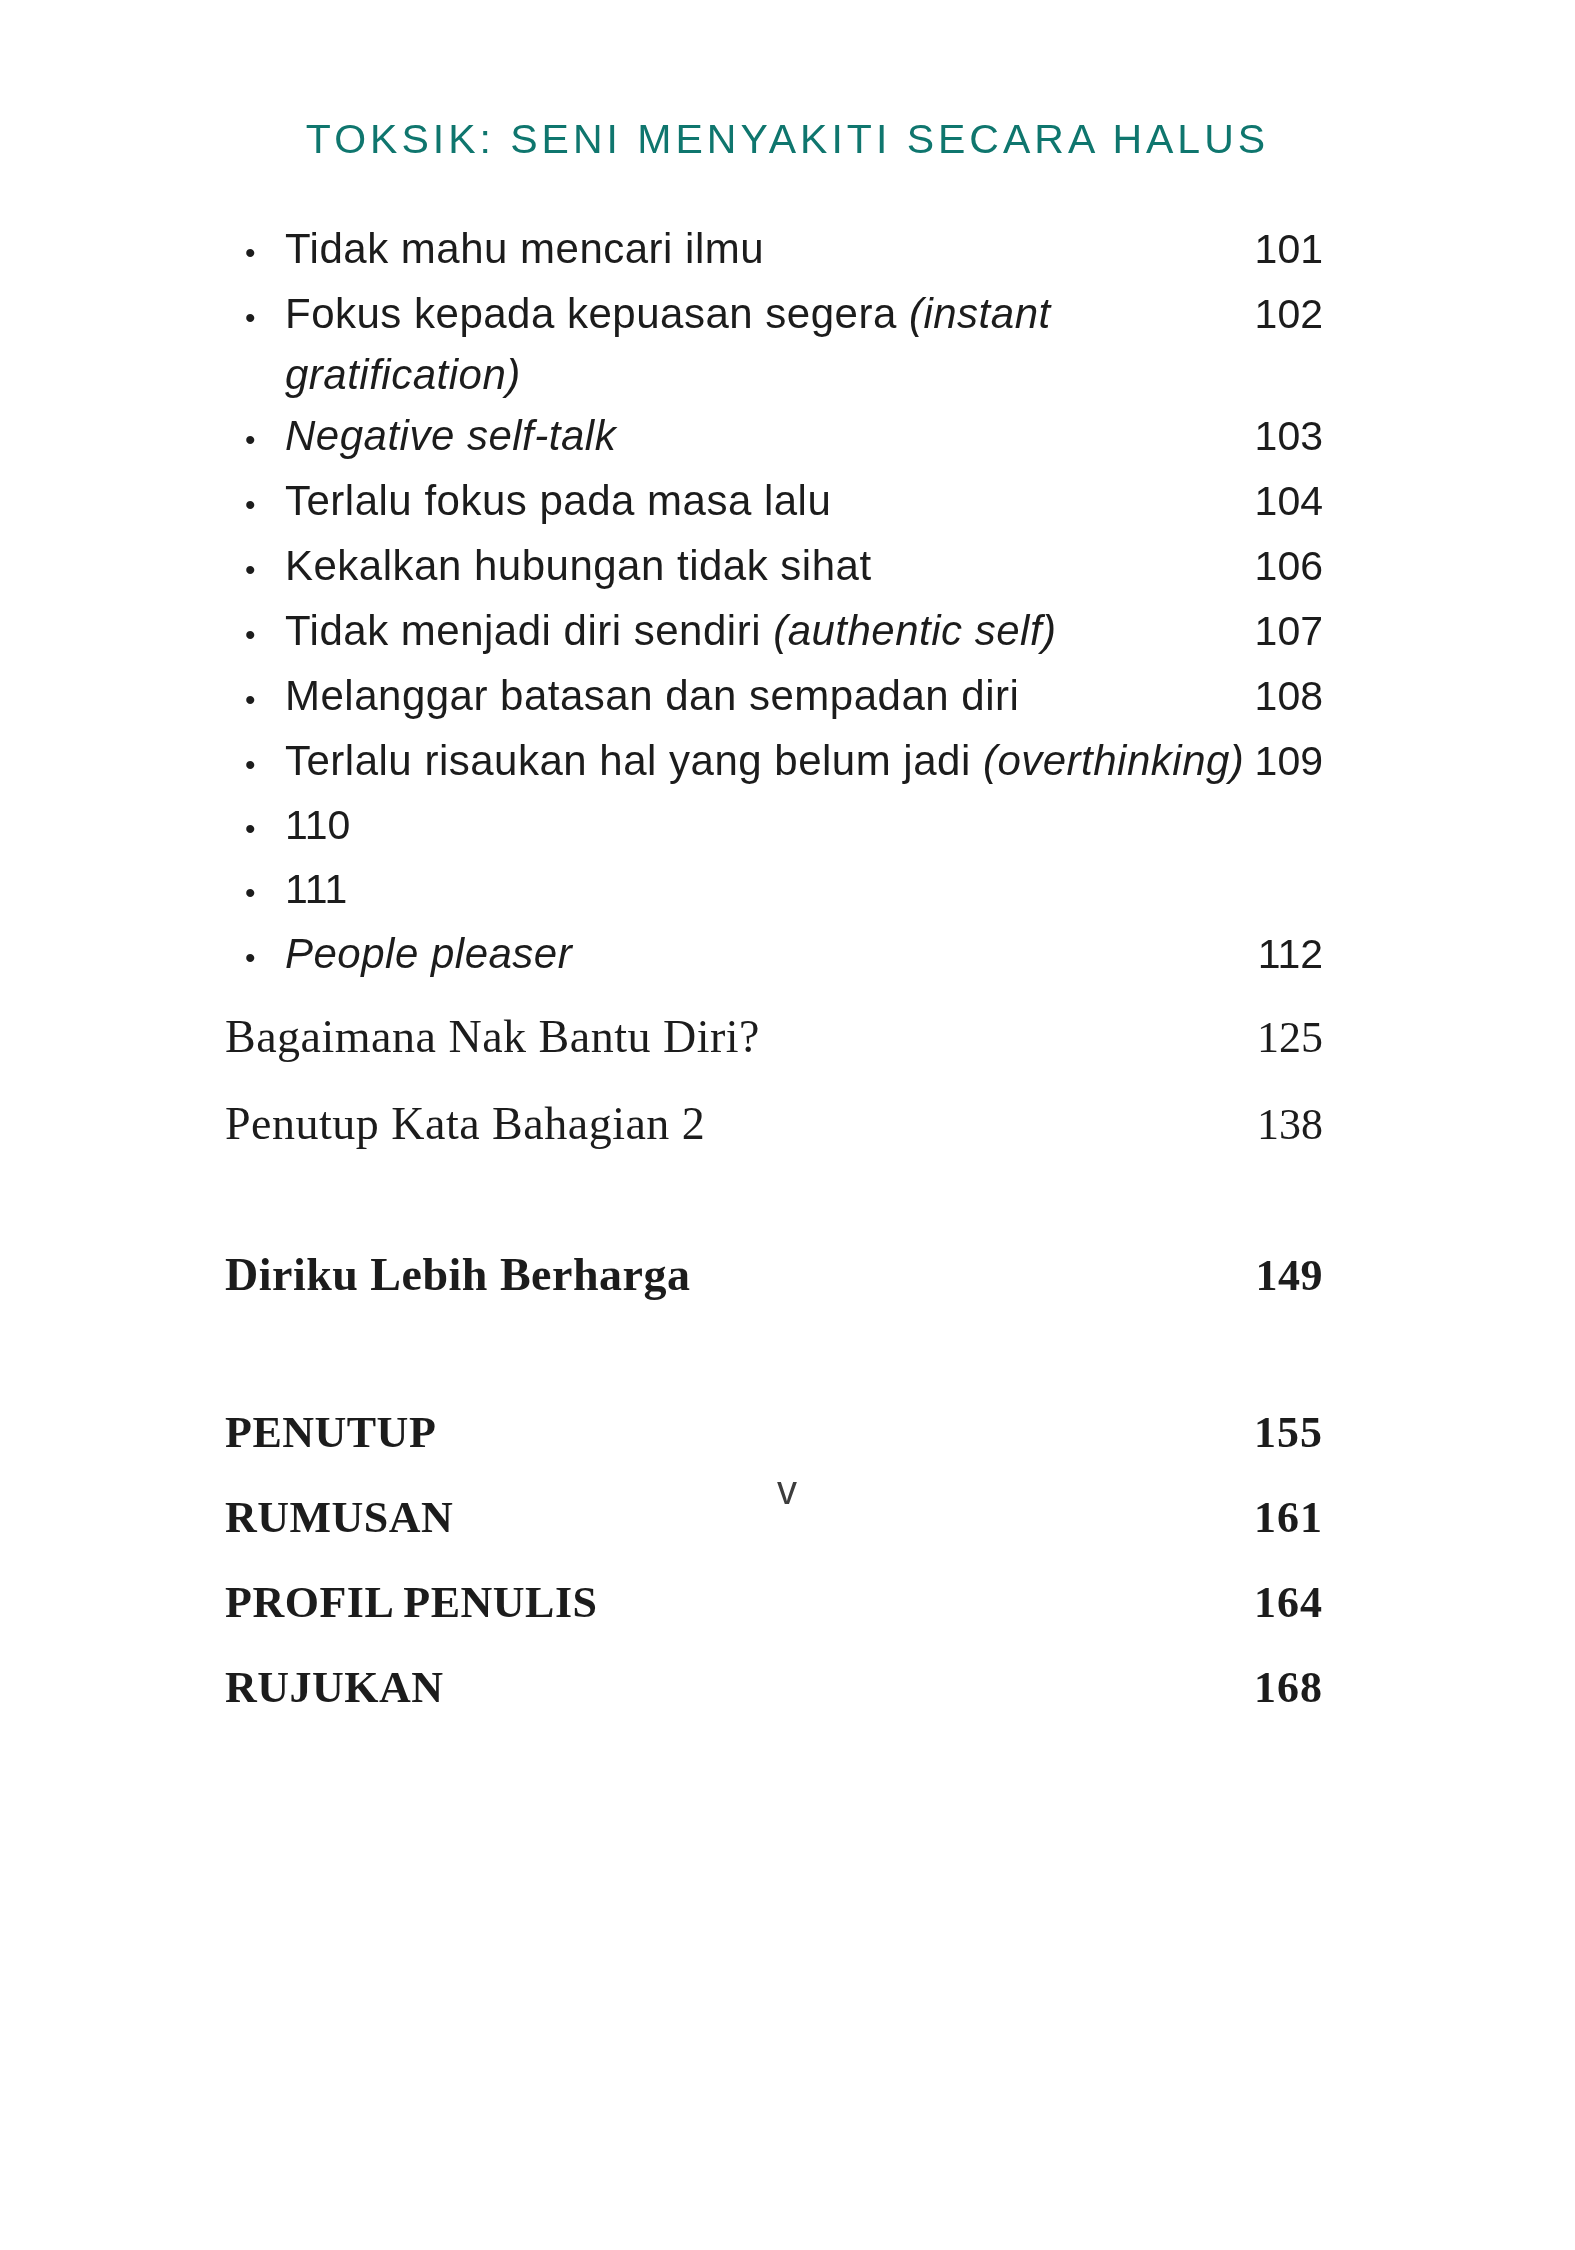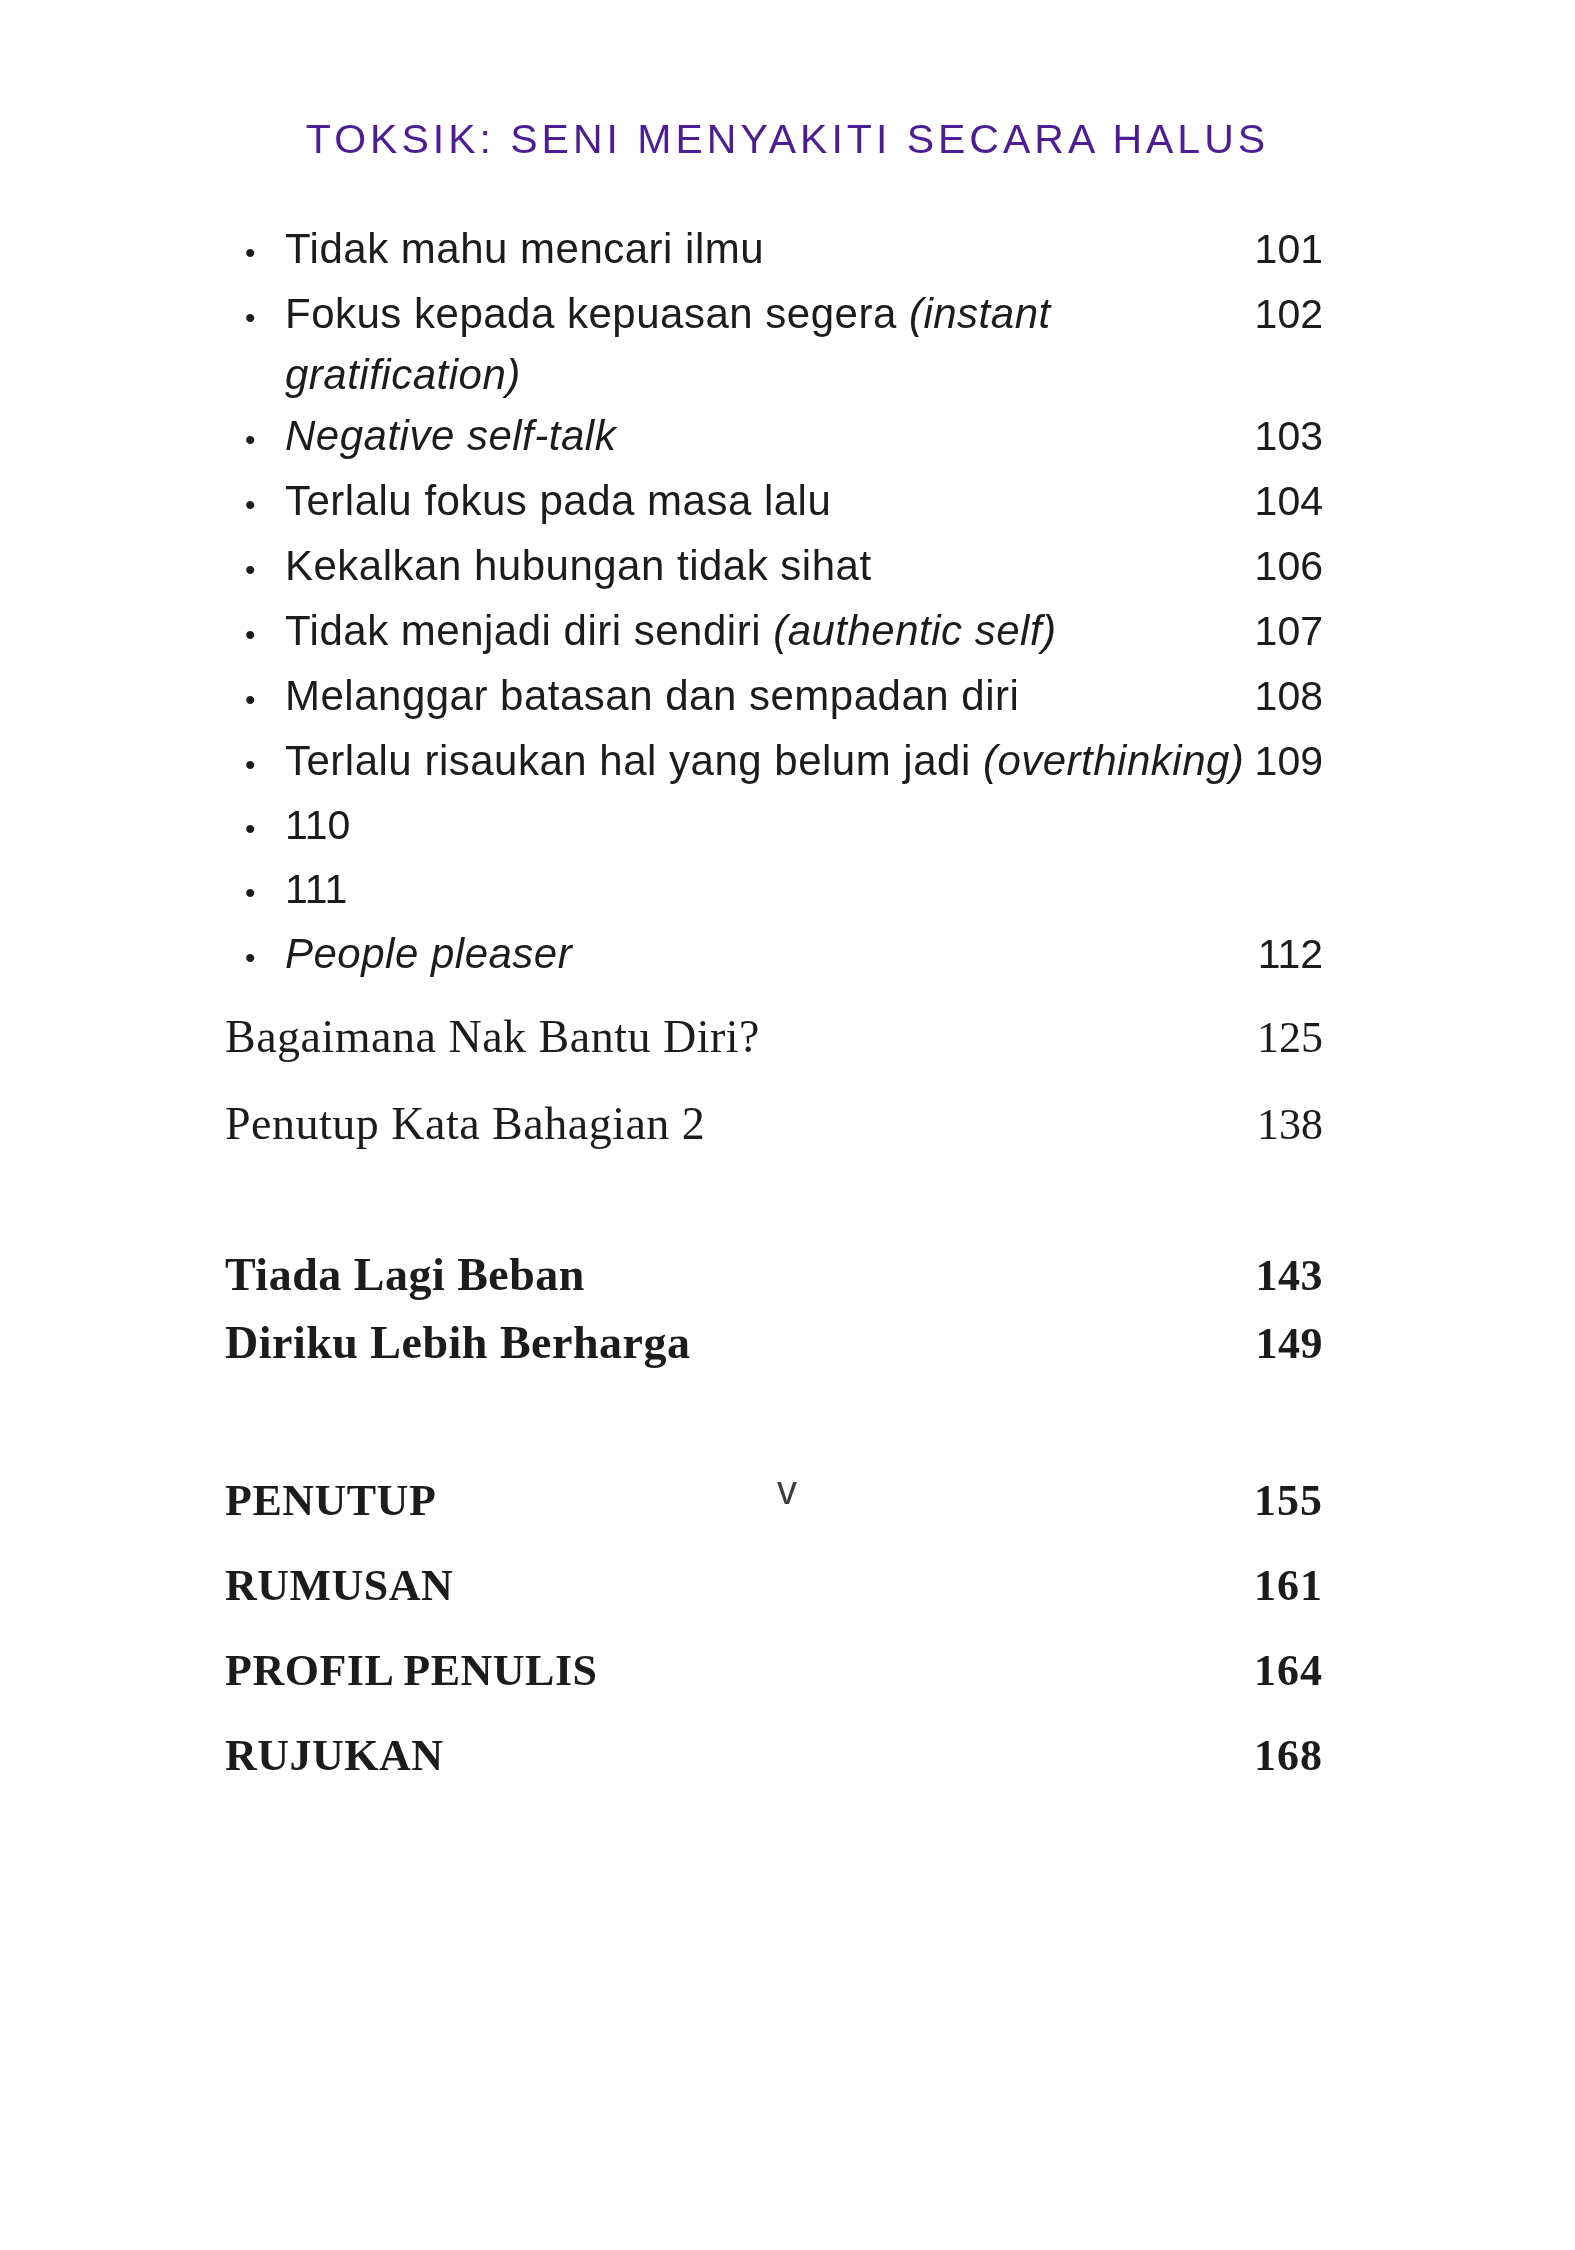--- a/index.html
+++ b/index.html
@@ -15,21 +15,21 @@
     width:1575px; height:2250px;
     background:#ffffff;
     overflow:hidden;
   }
   .running-header {
     position:absolute;
     top:116px; left:0; right:0;
     text-align:center;
     font-size:41px;
     letter-spacing:4px;
-    color:#4c1d95;
+    color:#0f766e;
     font-weight:400;
   }
   .content {
     position:absolute;
     top:218px;
     left:225px;
     width:1098px;
   }
   
   .bullet-list { width:100%; }
@@ -187,24 +187,20 @@
   </div>
 
   <div class="serif-row">
     <span class="entry-text"><span>Penutup Kata Bahagian 2</span><span class="it"></span><span></span></span>
     <span class="page-num">138</span>
   </div>
 </div>
 
     <div class="part-list">
 
-  <div class="part-row">
-    <span class="entry-text">Tiada Lagi Beban</span>
-    <span class="page-num">143</span>
-  </div>
 
   <div class="part-row">
     <span class="entry-text">Diriku Lebih Berharga</span>
     <span class="page-num">149</span>
   </div>
 </div>
 
     <div class="back-list">
   <div class="back-row">
     <span class="entry-text">PENUTUP</span>

